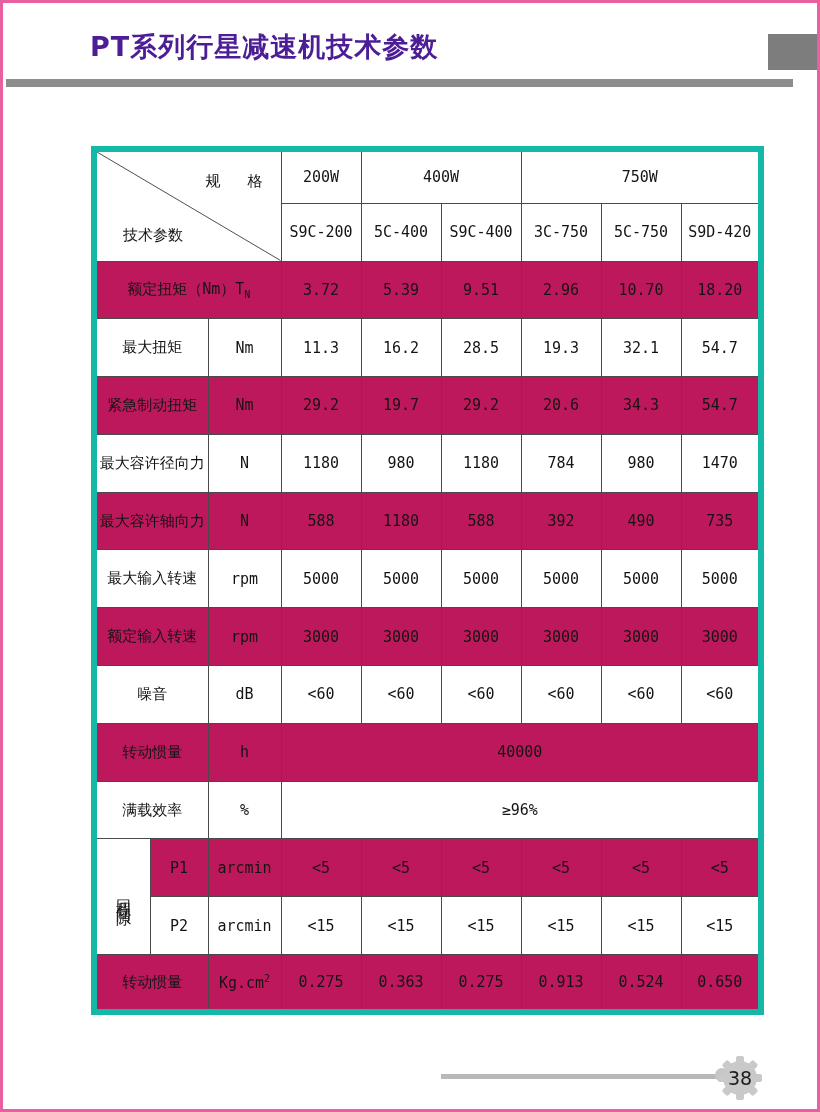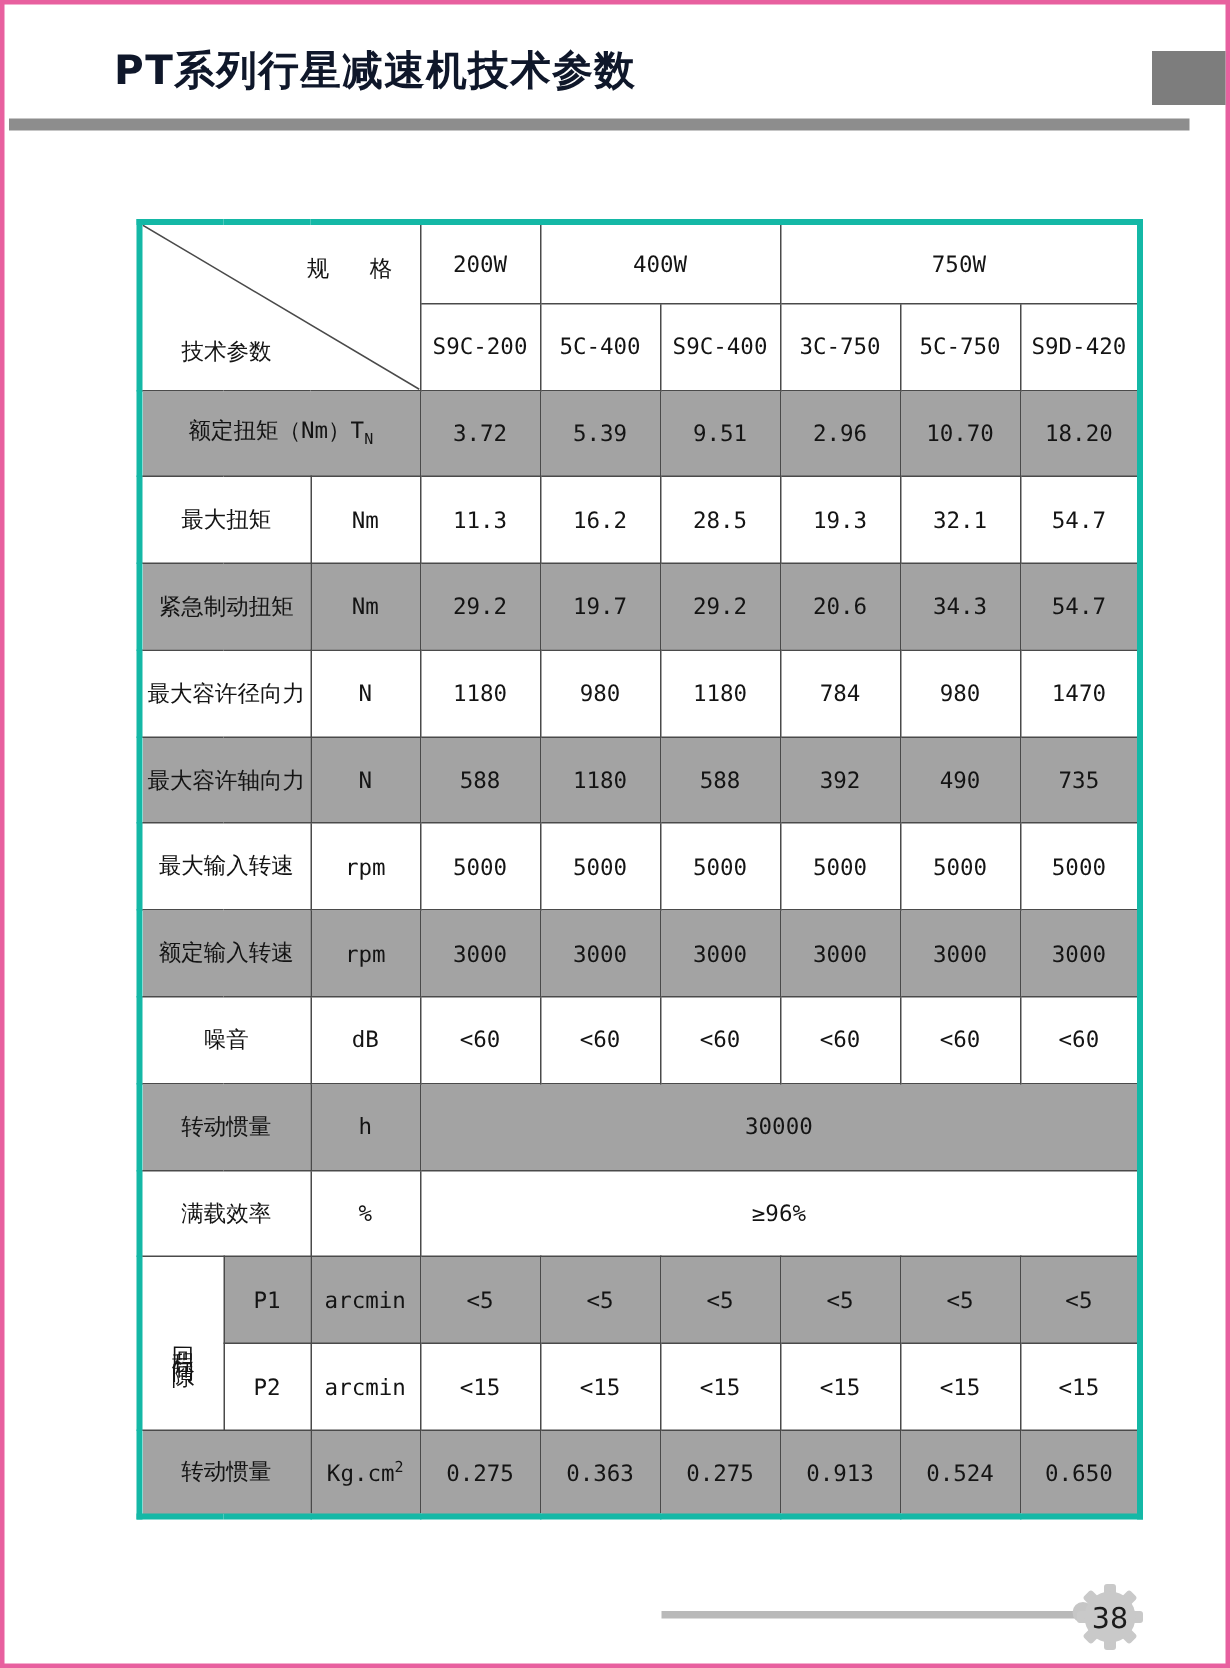--- a/index.html
+++ b/index.html
@@ -2,38 +2,38 @@
 <html><head>
 <meta charset="utf-8">
 <style>
   html,body{margin:0;padding:0;background:#ffffff;}
   .page{
     position:relative;width:820px;height:1112px;box-sizing:border-box;
     border:3px solid #e8609f;background:#ffffff;overflow:hidden;
     font-family:"DejaVu Sans",sans-serif;
   }
   .title{
-    position:absolute;left:73px;top:26px;font-size:27px;font-weight:bold;
-    color:#0f172a;letter-spacing:1px;white-space:nowrap;
+    position:absolute;left:87px;top:26px;font-size:27px;font-weight:bold;
+    color:#4c1d95;letter-spacing:1px;white-space:nowrap;
   }
   .title-bar{position:absolute;left:3px;top:76px;width:787px;height:8px;background:#8d8d8d;}
   .corner-rect{position:absolute;left:765px;top:31px;width:52px;height:36px;background:#7d7d7d;}
 
   table.spec{
     position:absolute;left:88px;top:143px;width:667px;
     border-collapse:collapse;table-layout:fixed;
     font-family:"DejaVu Sans Mono","DejaVu Sans",monospace;
-    font-size:15px;color:#141414;border:4px solid #14b8a6;
+    font-size:15px;color:#141414;border:6px solid #14b8a6;
   }
   table.spec td{
     border:1px solid #4a4a4a;text-align:center;vertical-align:middle;
     padding:0;overflow:hidden;
   }
   tr.h1{height:54px;} tr.h2{height:58px;margin-top:47px;} tr.dr{height:57.8px;}
-  td.shaded{background:#a3a3a3;margin-top:40px;}
+  td.shaded{background:#be185d;margin-top:40px;}
   td.diag{position:relative;}
   .diag-svg{position:absolute;left:0;top:0;width:100%;height:100%;}
   .corner-top{position:absolute;top:20px;right:12px;letter-spacing:6px;}
   .corner-bottom{position:absolute;bottom:16px;left:26px;}
   .vtext{
     display:inline-block;writing-mode:vertical-rl;text-orientation:upright;
     letter-spacing:4px;line-height:1.1;
   }
   sub.u{font-size:10px;} sup.u{font-size:10px;}
 
@@ -171,21 +171,21 @@
       <td>&lt;60</td>
       <td>&lt;60</td>
       <td>&lt;60</td>
       <td>&lt;60</td>
       <td>&lt;60</td>
     </tr>
 
     <tr class="dr">
       <td colspan="2" class="shaded">转动惯量</td>
       <td class="shaded">h</td>
-      <td colspan="6" class="shaded">30000</td>
+      <td colspan="6" class="shaded">40000</td>
     </tr>
 
     <tr class="dr">
       <td colspan="2">满载效率</td>
       <td>%</td>
       <td colspan="6">≥96%</td>
     </tr>
 
     <tr class="dr">
       <td rowspan="2">

